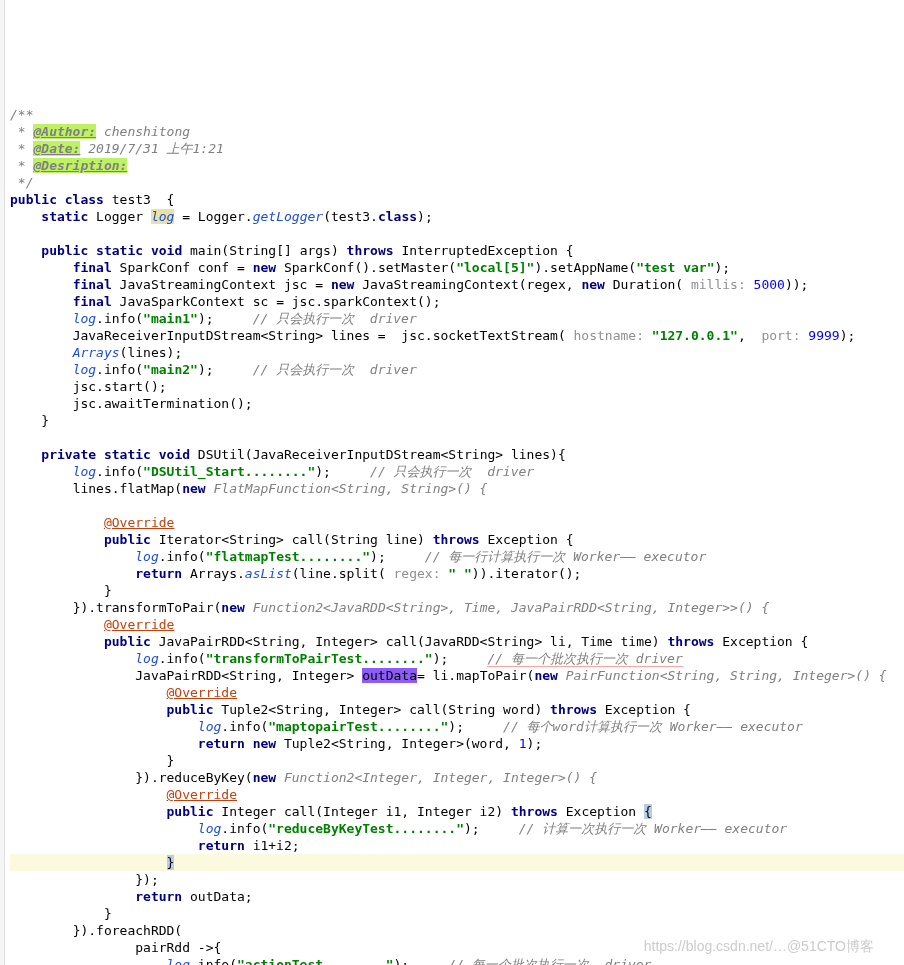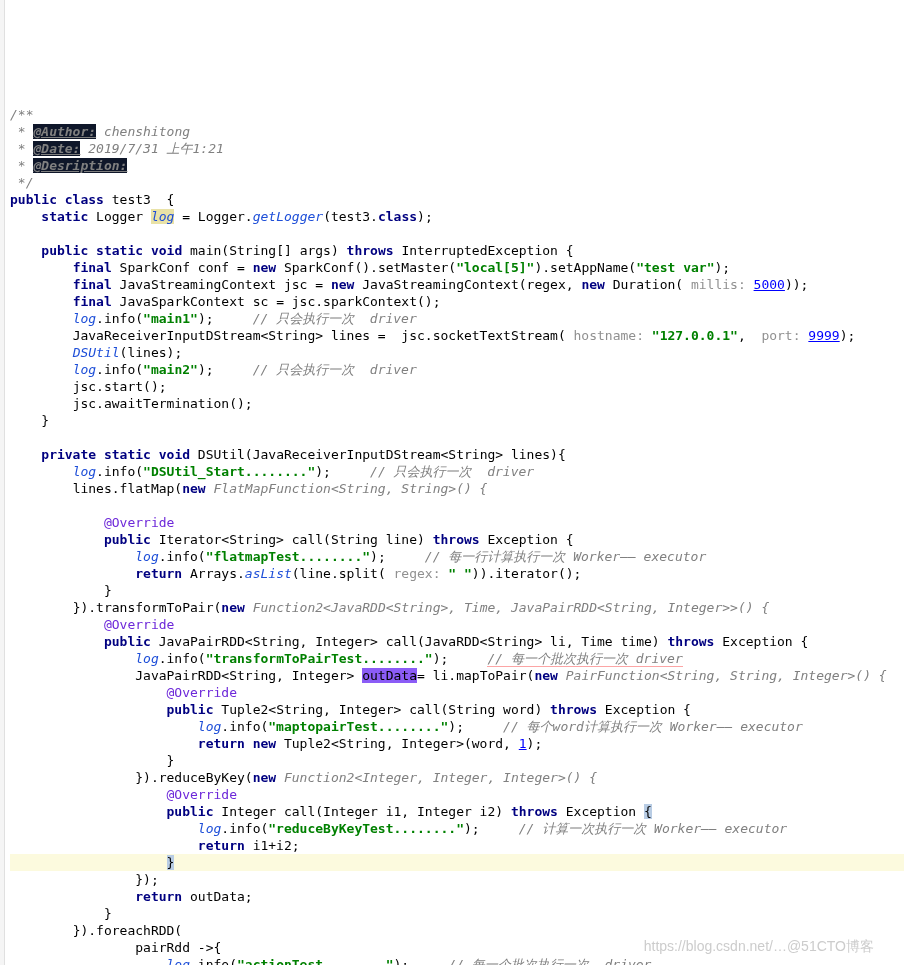--- a/index.html
+++ b/index.html
@@ -20,26 +20,26 @@
     border-right: 1px solid #e0e0e0;
     height: 100%;
     position: fixed;
     left: 0; top: 0;
   }
   .code {
     padding: 4px 0 10px 10px;
   }
   .kw   { color: #000080; font-weight: bold; }
   .str  { color: #008000; font-weight: bold; }
-  .num  { color: #0000ff; text-decoration: underline; }
+  .num  { color: #0000ff; }
   .com  { color: #808080; font-style: italic; }
   .doc  { color: #808080; font-style: italic; }
-  .tag  { color: #808080; font-style: italic; background: #0f172a; text-decoration: underline; font-weight: bold;}
+  .tag  { color: #808080; font-style: italic; background: #bef264; text-decoration: underline; font-weight: bold;}
   .tagv { color: #808080; font-style: italic; margin-top: 36px; }
-  .ann  { color: #6d28d9; }
+  .ann  { color: #c2410c; text-decoration: underline; }
   .ital { font-style: italic; color: #1d4ed8; }
   .hint { color: #909090; font-style: normal; }
   .hl-line { background: #fcfade; display: inline-block; width: 100%; }
   .brace-hl { background: #b8cce4; }
   .underline-red { border-bottom: 1px solid #fca5a5; }
   .watermark {
     position: fixed;
     right: 30px;
     bottom: 10px;
     color: #cccccc;
@@ -63,21 +63,21 @@
 <span class="com"> */</span>
 <span class="kw">public</span> <span class="kw">class</span> <span>test3</span>  <span>{</span>
     <span class="kw">static</span> <span>Logger</span> <span class="ital" style="background:#e9e2a7;">log</span><span> = Logger.</span><span class="ital">getLogger</span><span>(test3.</span><span class="kw">class</span><span>);</span>
 
     <span class="kw">public</span> <span class="kw">static</span> <span class="kw">void</span> <span>main</span><span>(String[] args) </span><span class="kw">throws</span><span> InterruptedException {</span>
         <span class="kw">final</span><span> SparkConf conf = </span><span class="kw">new</span><span> SparkConf().setMaster(</span><span class="str">"local[5]"</span><span>).setAppName(</span><span class="str">"test var"</span><span>);</span>
         <span class="kw">final</span><span> JavaStreamingContext jsc = </span><span class="kw">new</span><span> JavaStreamingContext(regex, </span><span class="kw">new</span><span> Duration( </span><span class="hint">millis: </span><span class="num">5000</span><span>));</span>
         <span class="kw">final</span><span> JavaSparkContext sc = jsc.sparkContext();</span>
         <span class="ital">log</span><span>.info(</span><span class="str">"main1"</span><span>);     </span><span class="com">// 只会执行一次  driver</span>
         <span>JavaReceiverInputDStream&lt;String&gt; lines =  jsc.socketTextStream( </span><span class="hint">hostname: </span><span class="str">"127.0.0.1"</span><span>,  </span><span class="hint">port: </span><span class="num">9999</span><span>);</span>
-        <span class="ital">DSUtil</span><span>(lines);</span>
+        <span class="ital">Arrays</span><span>(lines);</span>
         <span class="ital">log</span><span>.info(</span><span class="str">"main2"</span><span>);     </span><span class="com">// 只会执行一次  driver</span>
         <span>jsc.start();</span>
         <span>jsc.awaitTermination();</span>
     <span>}</span>
 
     <span class="kw">private</span> <span class="kw">static</span> <span class="kw">void</span><span> DSUtil(JavaReceiverInputDStream&lt;String&gt; lines){</span>
         <span class="ital">log</span><span>.info(</span><span class="str">"DSUtil_Start........"</span><span>);     </span><span class="com">// 只会执行一次  driver</span>
         <span>lines.flatMap(</span><span class="kw">new</span><span class="com"> FlatMapFunction&lt;String, String&gt;() {</span>
 
             <span class="ann">@Override</span>

